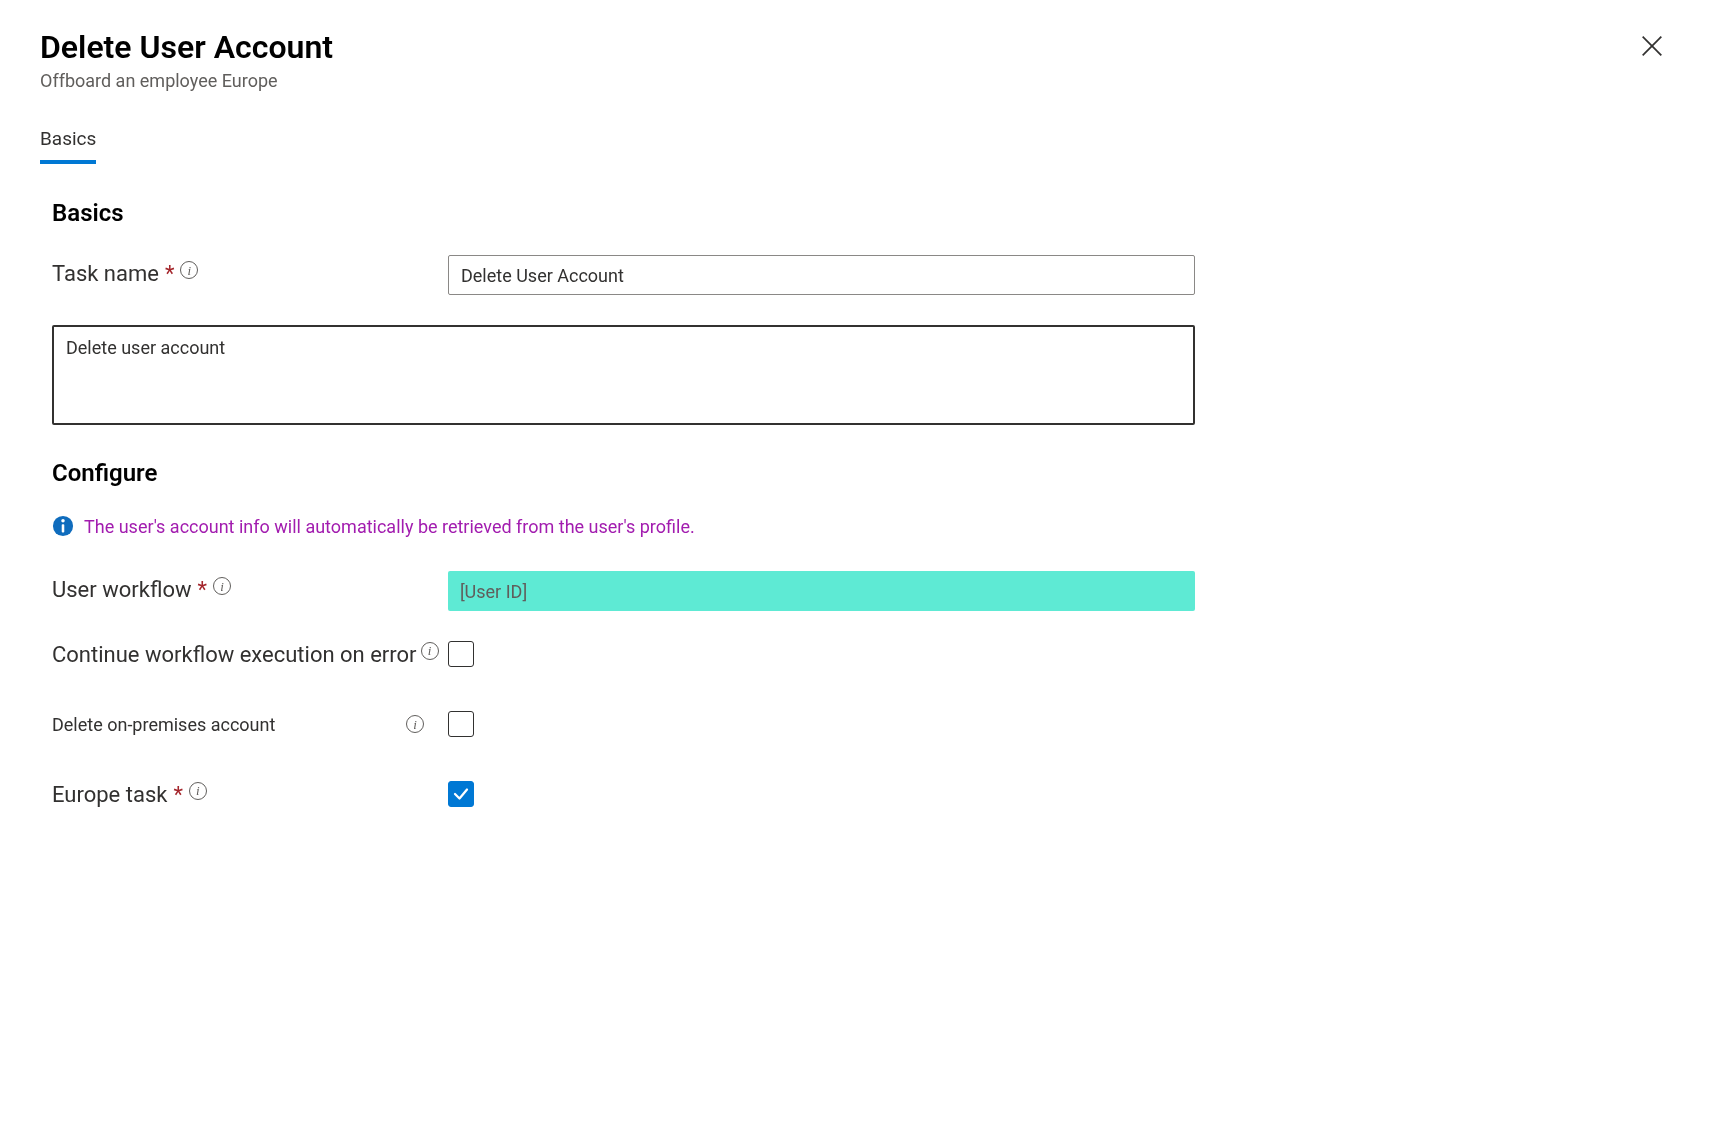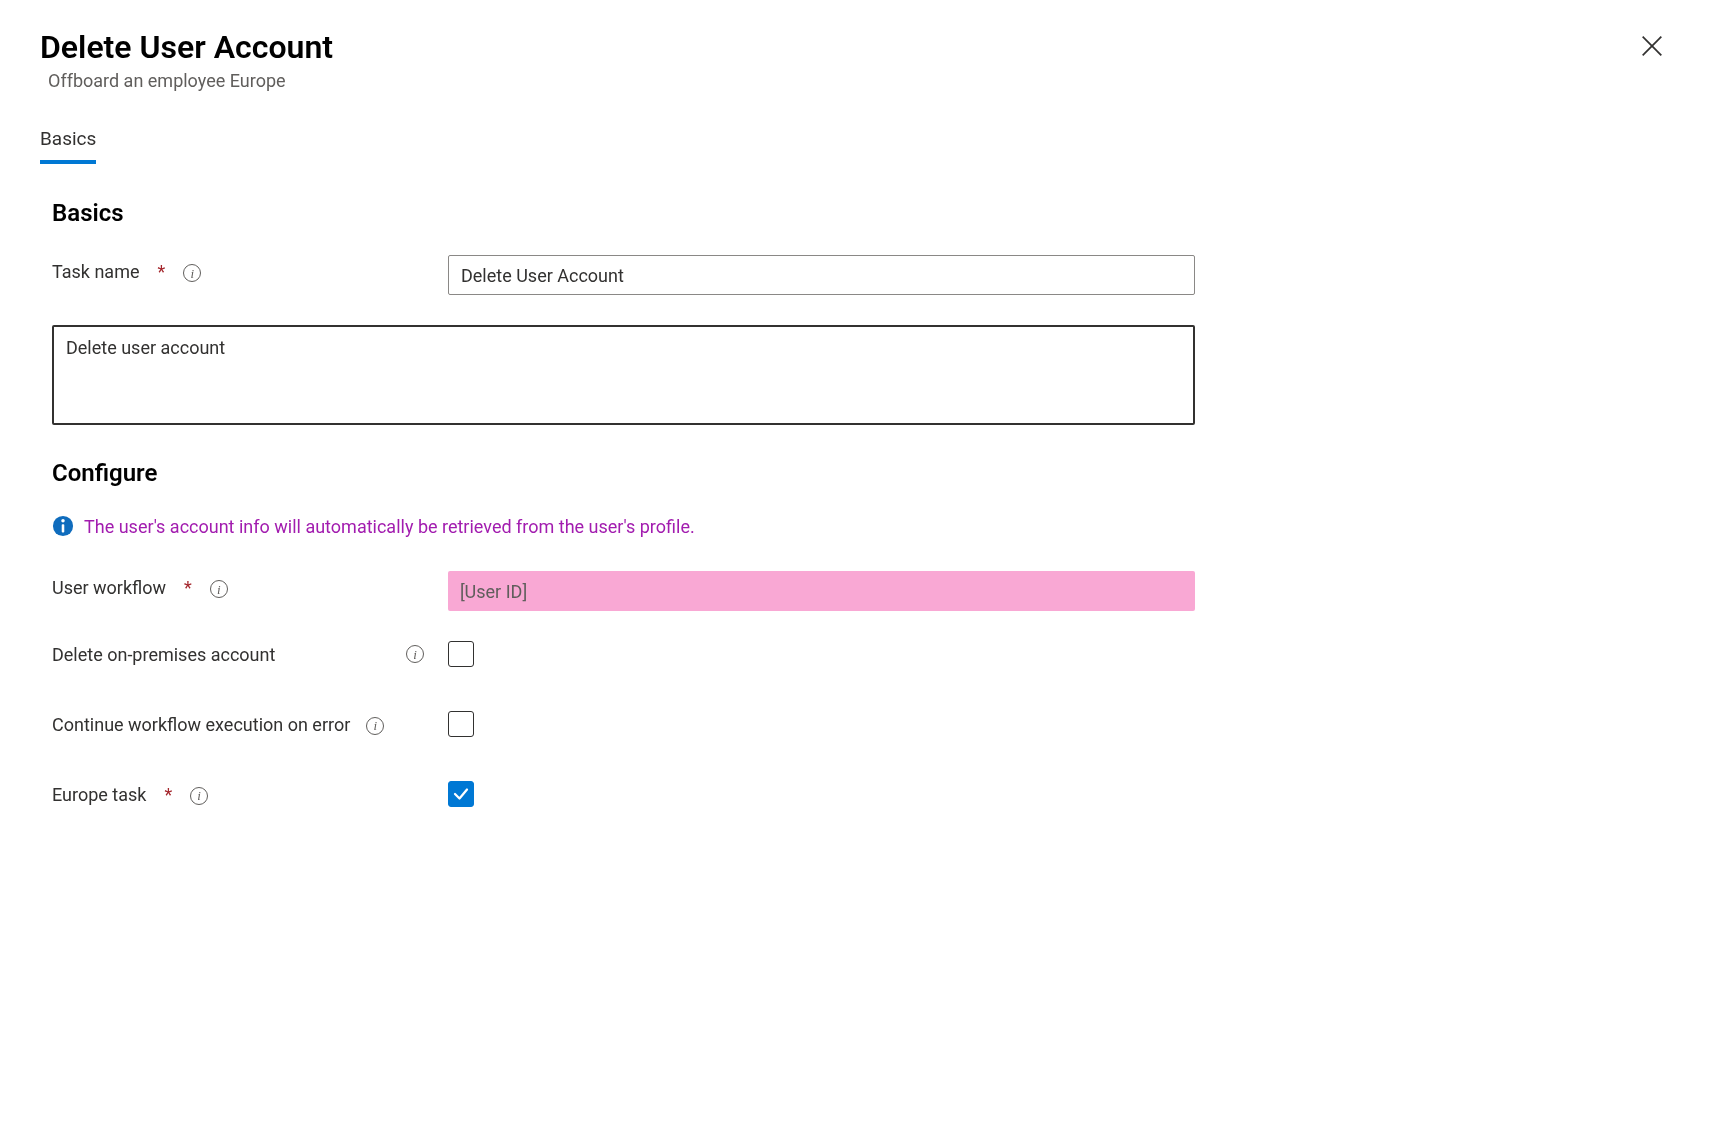--- a/index.html
+++ b/index.html
@@ -30,21 +30,21 @@
   .close-btn svg { width: 100%; height: 100%; }
   h1.title {
     font-size: 32px;
     font-weight: 600;
     margin: 0 0 4px 0;
     color: #000000;
   }
   .subtitle {
     font-size: 18px;
     color: #605e5c;
-    margin: 0 0 36px 8px;
+    margin: 0 0 36px 0;
   }
   .tabs {
     border-bottom: 1px solid transparent;
     margin-bottom: 34px;
   }
   .tab {
     display: inline-block;
     font-size: 19px;
     font-weight: 400;
     padding: 0 0 10px 0;
@@ -67,26 +67,26 @@
     display: flex;
     align-items: flex-start;
     margin-bottom: 30px;
   }
   .form-row.checkbox-row {
     margin-bottom: 44px;
     align-items: center;
   }
   .label-col {
     flex: 0 0 396px;
-    font-size: 18px;
+    font-size: 22px;
     color: #323130;
     padding-top: 6px;
     display: flex;
-    align-items: flex-end;
-    gap: 16px;
+    align-items: flex-start;
+    gap: 4px;
   }
   .label-col.no-pad { padding-top: 0; }
   .input-col { flex: 1; }
   .req {
     color: #a4262c;
     margin-left: 2px;
     margin-right: 2px;
   }
   .info-icon {
     display: inline-flex;
@@ -123,21 +123,21 @@
     padding: 10px 12px;
     font-size: 18px;
     font-family: inherit;
     color: #323130;
     resize: none;
     background: #ffffff;
   }
   .readonly-box {
     width: 100%;
     height: 40px;
-    background: #f9a8d4;
+    background: #5eead4;
     border-radius: 2px;
     padding: 0 12px;
     font-size: 18px;
     color: #605e5c;
     display: flex;
     align-items: center;
   }
   .info-banner {
     display: flex;
     align-items: center;
@@ -246,39 +246,39 @@
         <span>User workflow</span>
         <span class="req">*</span>
         <span class="info-icon"></span>
       </div>
       <div class="input-col">
         <div class="readonly-box">[User ID]</div>
       </div>
     </div>
 
     <div class="form-row checkbox-row">
+      <div class="label-col no-pad">
+        <span>Continue workflow execution on error</span>
+        <span class="info-icon"></span>
+      </div>
+      <div class="checkbox"></div>
+    </div>
+
+    <div class="form-row checkbox-row">
       <div class="label-with-trail-icon">
         <div class="label-text-group">
           <span>Delete on-premises account</span>
         </div>
         <span class="info-icon"></span>
       </div>
       <div class="checkbox"></div>
     </div>
 
     <div class="form-row checkbox-row">
       <div class="label-col no-pad">
-        <span>Continue workflow execution on error</span>
-        <span class="info-icon"></span>
-      </div>
-      <div class="checkbox"></div>
-    </div>
-
-    <div class="form-row checkbox-row">
-      <div class="label-col no-pad">
         <span>Europe task</span>
         <span class="req">*</span>
         <span class="info-icon"></span>
       </div>
       <div class="checkbox checked">
         <svg viewBox="0 0 24 24">
           <polyline points="4,12 10,18 20,6" fill="none" stroke="#ffffff" stroke-width="3" stroke-linecap="round" stroke-linejoin="round"></polyline>
         </svg>
       </div>
     </div>

